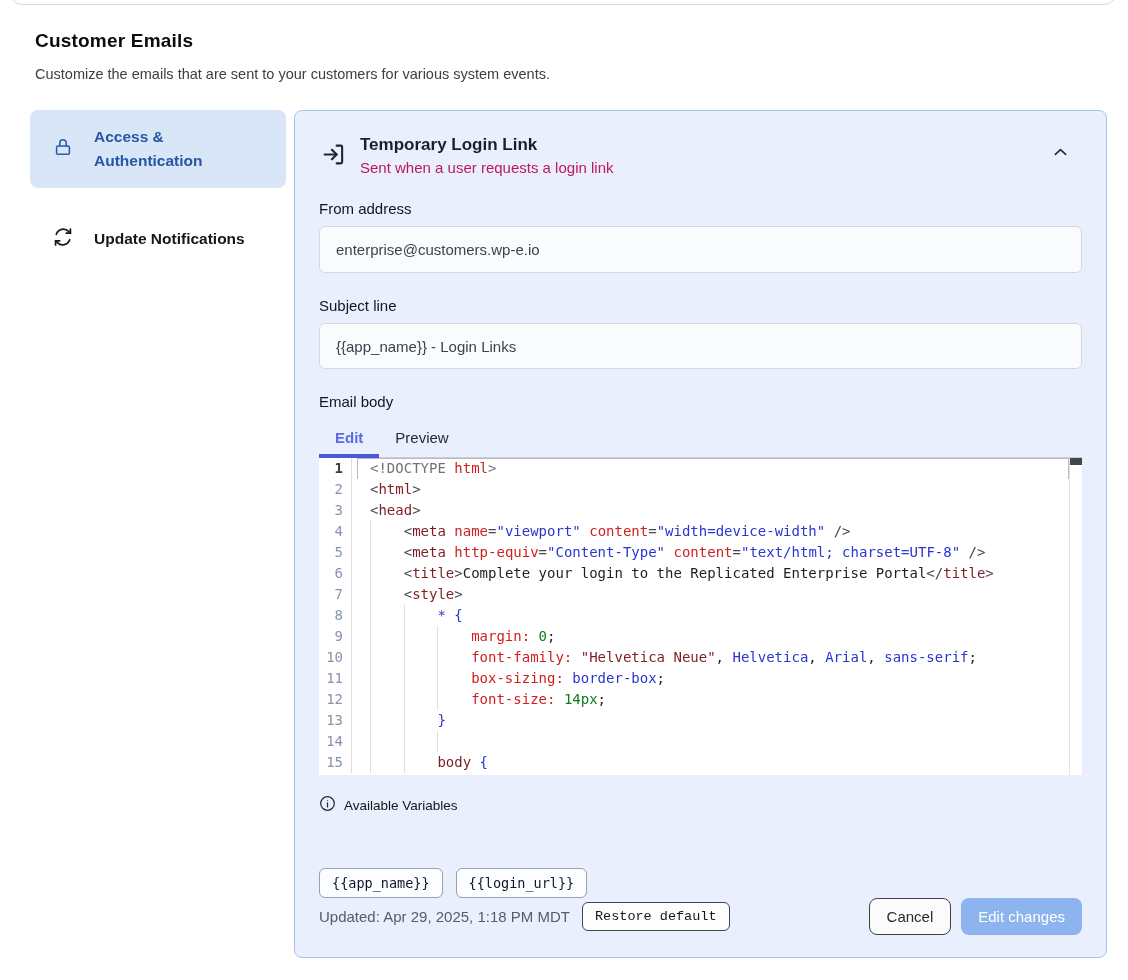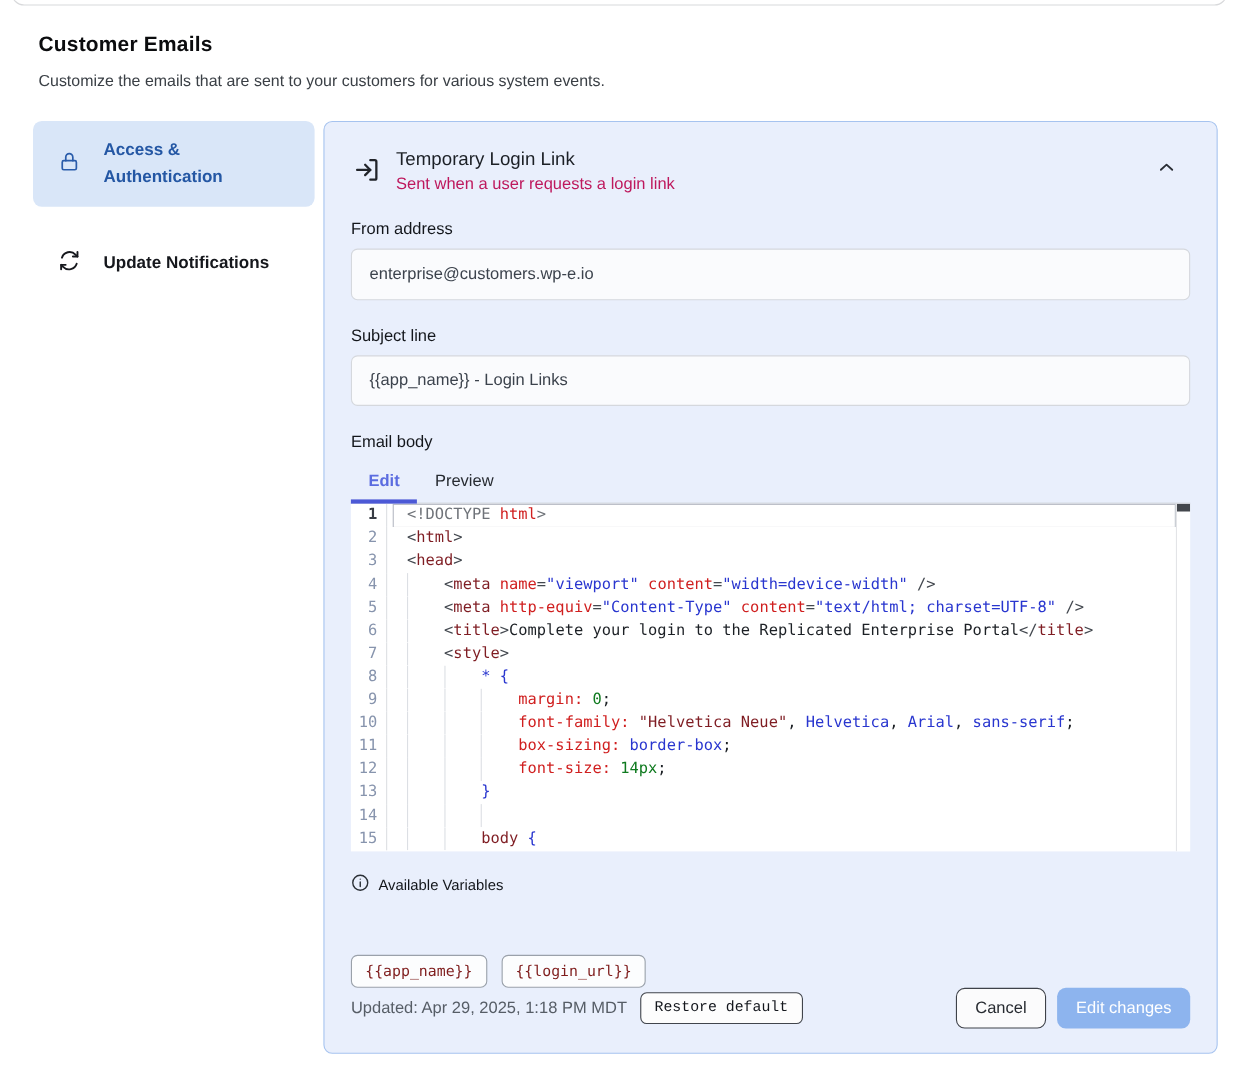--- a/index.html
+++ b/index.html
@@ -22,21 +22,21 @@
   .nav-item.plain { margin-top:24px; }
 
   
   .card { position:absolute; left:294px; top:110px; width:813px; height:848px;
     background:#e9effc; border:1px solid #a6c3ef; border-radius:8px;
     padding:24px 24px 22px 24px; display:flex; flex-direction:column; }
 
   .card-head { display:flex; align-items:flex-start; }
   .head-icon { margin:7px 14px 0 2px; flex:0 0 auto; }
   .head-text { flex:1; }
-  .card-title { font-size:17px; font-weight:400; color:#1c2026; }
+  .card-title { font-size:17px; font-weight:700; color:#1c2026; }
   .card-sub { font-size:15px; color:#be185d; margin-top:4px; }
   .collapse-btn { margin:10px 14px 0 0; cursor:pointer; background:none; border:none; }
 
   .field-label { font-size:15px; font-weight:500; color:#13161b; margin-top:24px; }
   .text-input { margin-top:9px; height:48px; width:100%; background:#fafbfd; border:1px solid #d5d8dd;
     border-radius:6px; display:flex; align-items:center; padding:0 16px; font-size:15px; color:#3c434d; }
 
   
   .tabbar { margin-top:10px; display:flex; border-bottom:1px solid #c9ccd2; }
   .tab { position:relative; padding:9px 16px 11px 16px; font-size:15px; color:#272b31; cursor:pointer; }
@@ -55,21 +55,21 @@
   .tk-m{color:#6f7379} .tk-t{color:#7f1d23} .tk-a{color:#d01f1f} .tk-s{color:#2936cf}
   .tk-n{color:#0f7a1f} .tk-p{color:#1c2025} .tk-b{color:#43484f}
   .scrollbar { position:absolute; top:0; right:0; bottom:0; width:13px; background:#ffffff; border-left:1px solid #e3e4e7; }
   .scroll-thumb { position:absolute; top:0; left:0; right:0; height:7px; background:#43474d; }
 
   
   .vars-head { margin-top:20px; display:flex; align-items:center; gap:8px; }
   .vars-label { font-size:13.5px; font-weight:500; color:#13161b; }
   .chips { margin-top:10px; display:flex; gap:13px; }
   .chip { background:#fcfdfe; border:1px solid #9aa1aa; border-radius:6px; padding:6px 12px;
-    font-family:"DejaVu Sans Mono", monospace; font-size:13.5px; color:#7f1d1d; cursor:pointer;margin-top:42px; }
+    font-family:"DejaVu Sans Mono", monospace; font-size:13.5px; color:#0f172a; cursor:pointer;margin-top:42px; }
 
   
   .card-footer { margin-top:auto; display:flex; align-items:center; }
   .updated { font-size:15px; color:#565d66; }
   .btn-restore { margin-left:12px; background:#fdfdfd; border:1px solid #41454c; border-radius:6px;
     padding:6px 12px; font-size:13.5px; color:#14171d; font-family:Liberation Mono, monospace; cursor:pointer; }
   .spacer { flex:1; }
   .btn-cancel { background:#fbfbfc; border:1px solid #3e4249; border-radius:8px; padding:9px 17px;
     font-size:15px; color:#272b31; font-family:"Liberation Sans", sans-serif; cursor:pointer; }
   .btn-save { margin-left:10px; background:#8db4ee; border:none; border-radius:8px; padding:10px 17px;

